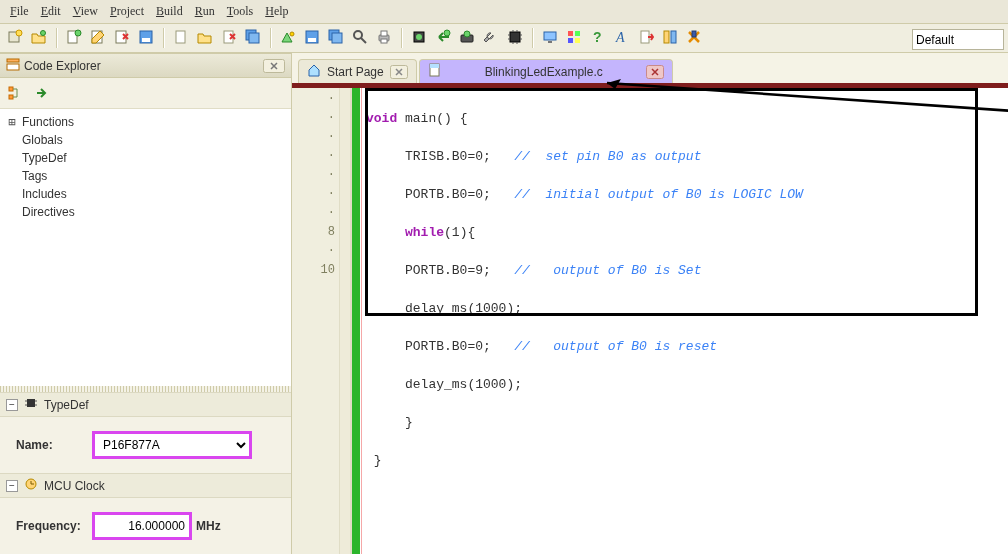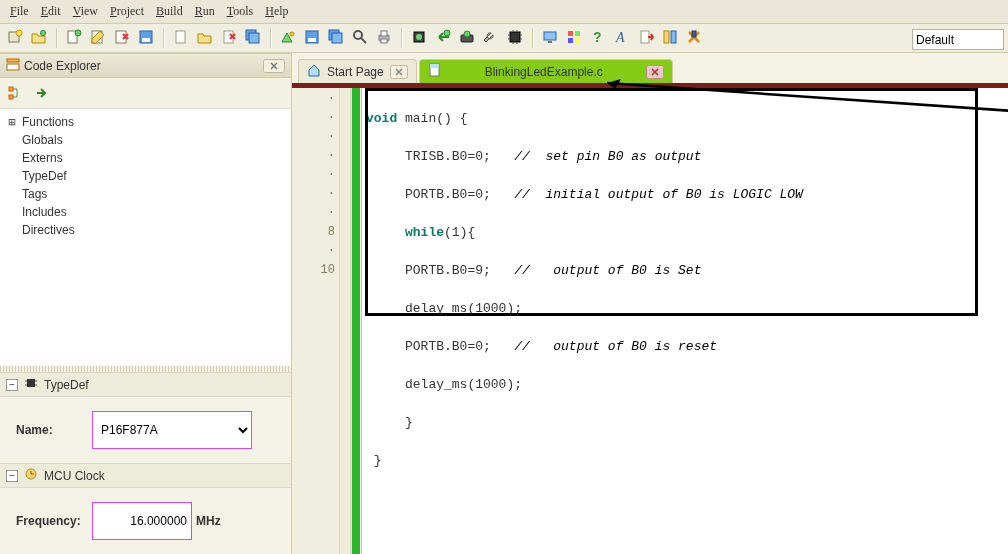--- a/index.html
+++ b/index.html
@@ -146,22 +146,22 @@
   .ps-row {
     display: flex;
     align-items: center;
     padding: 14px 16px;
     gap: 4px;
   }
   .ps-row label { font-weight: bold; width: 72px; }
   .ps-row select, .ps-row input {
     font-family: inherit;
     font-size: 12px;
-    height: 38px;
-    border: 1px solid #d946ef;
+    height: 28px;
+    border: 3px solid #d946ef;
     padding: 1px 4px;
     background: #fff;
   }
   .ps-row select { width: 160px; }
   .ps-row input { width: 100px; text-align: right; }
   .ps-row .unit { font-weight: bold; }
   
   .right {
     flex: 1;
     display: flex;
@@ -181,21 +181,21 @@
     align-items: center;
     gap: 6px;
     background: #ece9d8;
     border: 1px solid #cfcba9;
     border-bottom: none;
     border-radius: 4px 4px 0 0;
     padding: 3px 8px;
     font-size: 12px;
   }
   .tab.active {
-    background: #84cc16;
+    background: #c4b5fd;
     gap: 43px;
   }
   .tab .x {
     width: 18px; height: 14px;
     display: inline-flex; align-items: center; justify-content: center;
   }
   .editor {
     flex: 1;
     display: flex;
     background: #fff;
@@ -242,22 +242,22 @@
     position: relative;
     flex: 1;
   }
   .code {
     font-family: "Courier New", monospace;
     font-size: 13px;
     line-height: 19px;
     padding: 2px 4px;
     white-space: pre;
   }
-  .code .kw { color: #0f766e; font-weight: bold; }
-  .code .cm { color: #000000; font-style: italic; }
+  .code .kw { color: #a21caf; font-weight: bold; }
+  .code .cm { color: #3b82f6; font-style: italic; }
   .border-mark {
     position: absolute;
     border: 3px solid #000;
     left: 3px;
     right: 30px;
     top: 0;
     height: 228px;
     pointer-events: none;
   }
   .arrow {
@@ -490,24 +490,20 @@
       </span>
     </div>
     <div class="tree">
       <div class="item">
           <span class="twist">⊞</span>
           <span>Functions</span>
         </div>
       <div class="item">
           <span class="twist"></span>
           <span>Globals</span>
-        </div>
-      <div class="item">
-          <span class="twist"></span>
-          <span>Externs</span>
         </div>
       <div class="item">
           <span class="twist"></span>
           <span>TypeDef</span>
         </div>
       <div class="item">
           <span class="twist"></span>
           <span>Tags</span>
         </div>
       <div class="item">

